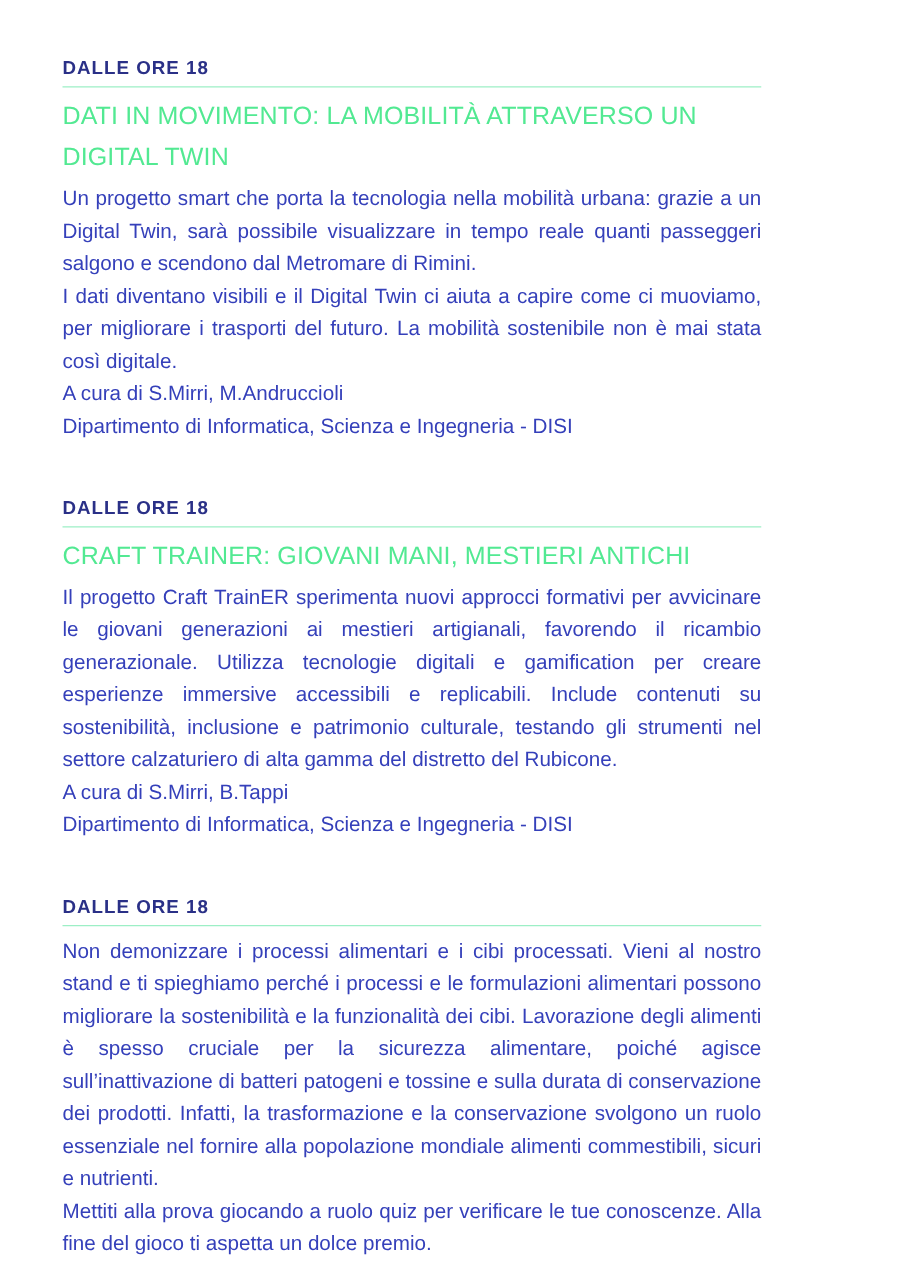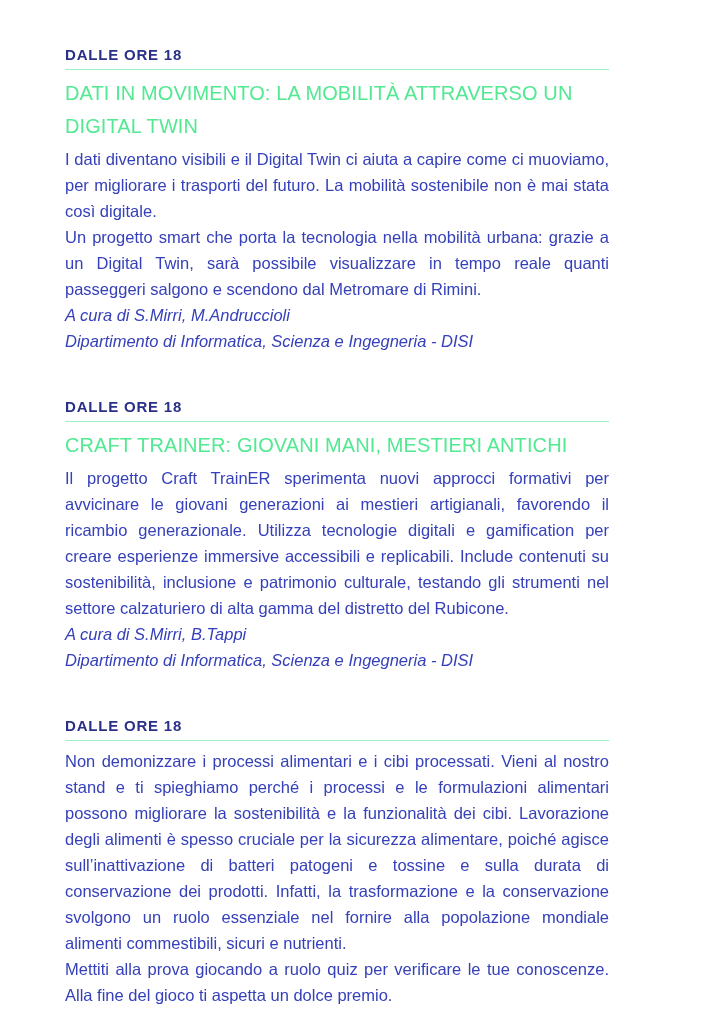--- a/index.html
+++ b/index.html
@@ -1,21 +1,21 @@
 <!DOCTYPE html>
 <html lang="it"><head>
 <meta charset="utf-8">
 <style>
   html, body { margin: 0; padding: 0; background: #ffffff; }
   .page {
     width: 642px;
     height: 1024px;
     box-sizing: border-box;
     background: #ffffff;
-    padding: 46px 33px 0 65px;
+    padding: 46px 33px 0 50px;
     font-family: "Liberation Sans", "DejaVu Sans", sans-serif;
     overflow: hidden;
     border-radius: 19px;
   }
   .event-section { margin-bottom: 44px; }
   .time-header {
     color: #2A3087;
     font-size: 15px;
     font-weight: bold;
     letter-spacing: 0.8px;
@@ -38,35 +38,34 @@
     color: #3540BA;
     font-size: 16.5px;
     line-height: 26px;
     text-align: justify;
     margin: 0;
   }
   .credit-line {
     color: #3540BA;
     font-size: 16.5px;
     line-height: 26px;
-    font-style: italic;
     margin: 0;
   }
 </style>
 </head>
 <body>
 
 <div class="page">
 
   <section class="event-section">
     <div class="time-header">DALLE ORE 18</div>
     <hr class="section-rule">
     <h2 class="section-title">DATI IN MOVIMENTO: LA MOBILITÀ ATTRAVERSO UN DIGITAL TWIN</h2>
+    <p class="body-para">Un progetto smart che porta la tecnologia nella mobilità urbana: grazie a un Digital Twin, sarà possibile visualizzare in tempo reale quanti passeggeri salgono e scendono dal Metromare di Rimini.</p>
     <p class="body-para">I dati diventano visibili e il Digital Twin ci aiuta a capire come ci muoviamo, per migliorare i trasporti del futuro. La mobilità sostenibile non è mai stata così digitale.</p>
-    <p class="body-para">Un progetto smart che porta la tecnologia nella mobilità urbana: grazie a un Digital Twin, sarà possibile visualizzare in tempo reale quanti passeggeri salgono e scendono dal Metromare di Rimini.</p>
     <p class="credit-line">A cura di S.Mirri, M.Andruccioli</p>
     <p class="credit-line">Dipartimento di Informatica, Scienza e Ingegneria - DISI</p>
   </section>
 
   <section class="event-section">
     <div class="time-header">DALLE ORE 18</div>
     <hr class="section-rule">
     <h2 class="section-title">CRAFT TRAINER: GIOVANI MANI, MESTIERI ANTICHI</h2>
     <p class="body-para">Il progetto Craft TrainER sperimenta nuovi approcci formativi per avvicinare le giovani generazioni ai mestieri artigianali, favorendo il ricambio generazionale. Utilizza tecnologie digitali e gamification per creare esperienze immersive accessibili e replicabili. Include contenuti su sostenibilità, inclusione e patrimonio culturale, testando gli strumenti nel settore calzaturiero di alta gamma del distretto del Rubicone.</p>
     <p class="credit-line">A cura di S.Mirri, B.Tappi</p>

